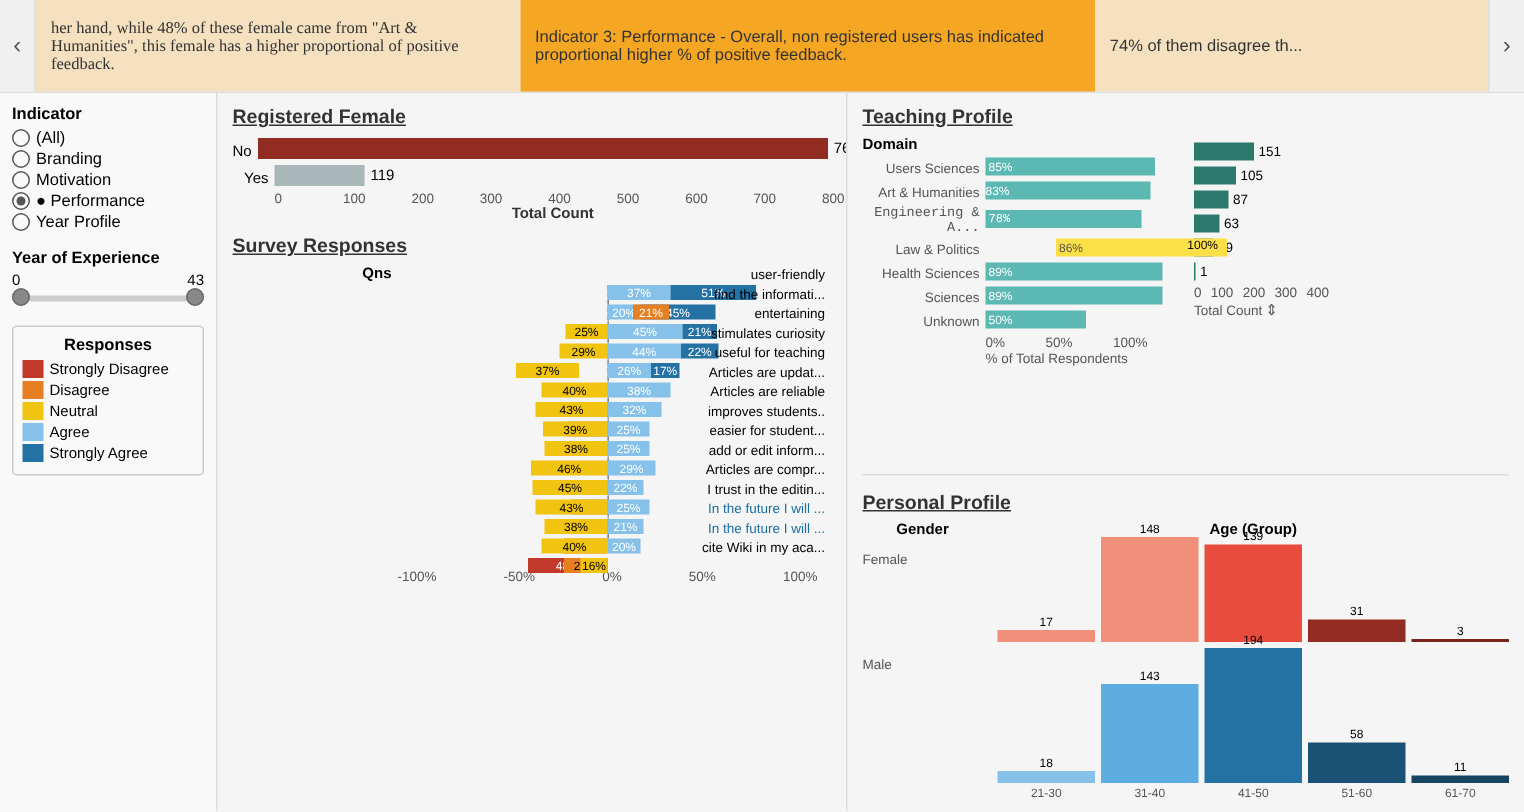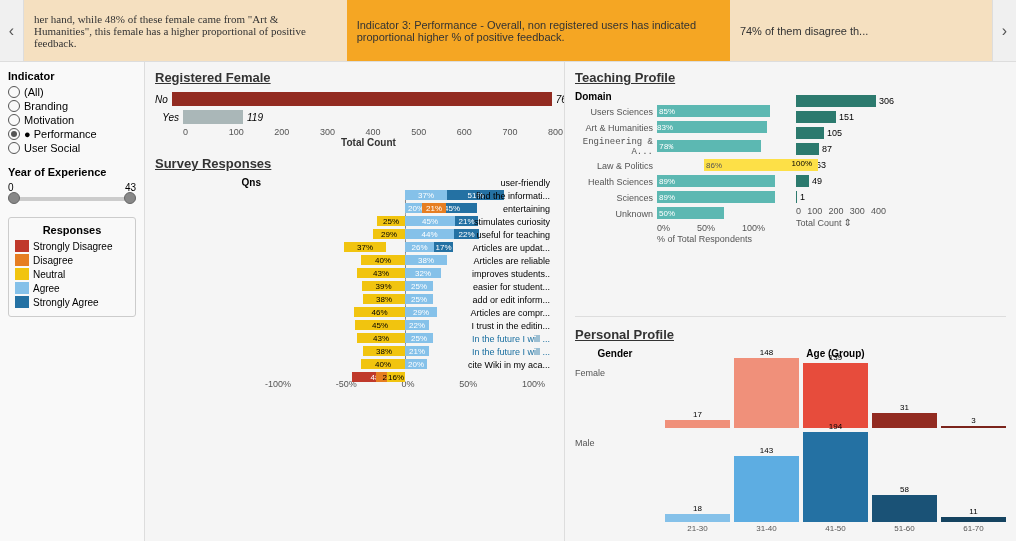--- a/index.html
+++ b/index.html
@@ -194,24 +194,23 @@
       margin-bottom: 6px;
       color: #333;
     }
 
     
     .reg-users-chart {
       margin-bottom: 8px;
     }
     .bar-row {
       display: flex;
-      align-items: center;
+      align-items: flex-end;
       margin-bottom: 2px;
       font-size: 10px;
-      font-style: italic;
     }
     .bar-label {
       width: 24px;
       text-align: right;
       margin-right: 4px;
       font-size: 10px;
     }
     .bar-container {
       position: relative;
       height: 16px;
@@ -321,21 +320,21 @@
         <div class="radio-item">
           <div class="radio-circle"></div>
           <span>Motivation</span>
         </div>
         <div class="radio-item">
           <div class="radio-circle selected"></div>
           <span>● Performance</span>
         </div>
         <div class="radio-item">
           <div class="radio-circle"></div>
-          <span>User Social</span>
+          <span>Year Profile</span>
         </div>
       </div>
     </div>
 
     <div class="year-section">
       <h3>Year of Experience</h3>
       <div class="year-range">
         <span>0</span>
         <span>43</span>
       </div>
@@ -611,24 +610,20 @@
             <span>50%</span>
             <span>100%</span>
           </div>
           <div style="margin-left:82px;font-size:9px;color:#555;margin-top:1px;">% of Total Respondents</div>
         </div>
 
         <div style="flex:1;">
           <div style="font-size:10px;font-weight:bold;margin-bottom:3px;text-align:left;"> </div>
 
           <div style="display:flex;align-items:center;margin-bottom:2px;height:14px;">
-            <div style="width:80px;height:12px;background:#2c7a6e;"></div>
-            <span style="font-size:9px;margin-left:3px;">306</span>
-          </div>
-          <div style="display:flex;align-items:center;margin-bottom:2px;height:14px;">
             <div style="width:40px;height:12px;background:#2c7a6e;"></div>
             <span style="font-size:9px;margin-left:3px;">151</span>
           </div>
           <div style="display:flex;align-items:center;margin-bottom:2px;height:14px;">
             <div style="width:28px;height:12px;background:#2c7a6e;"></div>
             <span style="font-size:9px;margin-left:3px;">105</span>
           </div>
           <div style="display:flex;align-items:center;margin-bottom:2px;height:14px;">
             <div style="width:23px;height:12px;background:#2c7a6e;"></div>
             <span style="font-size:9px;margin-left:3px;">87</span>

